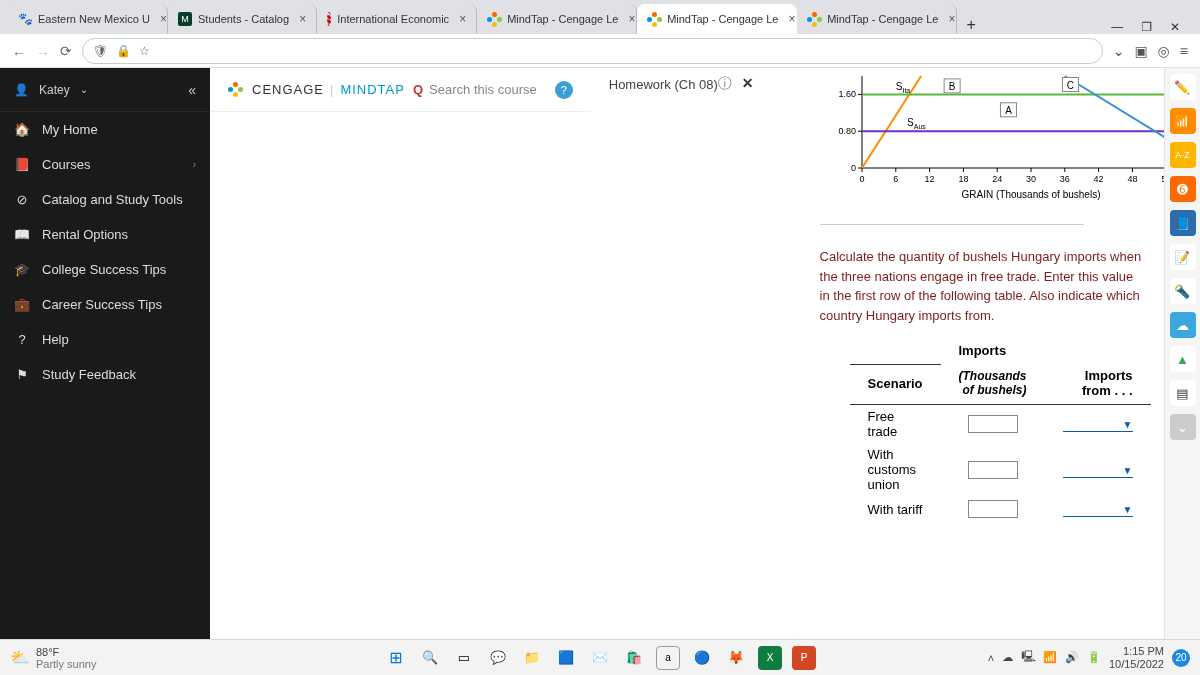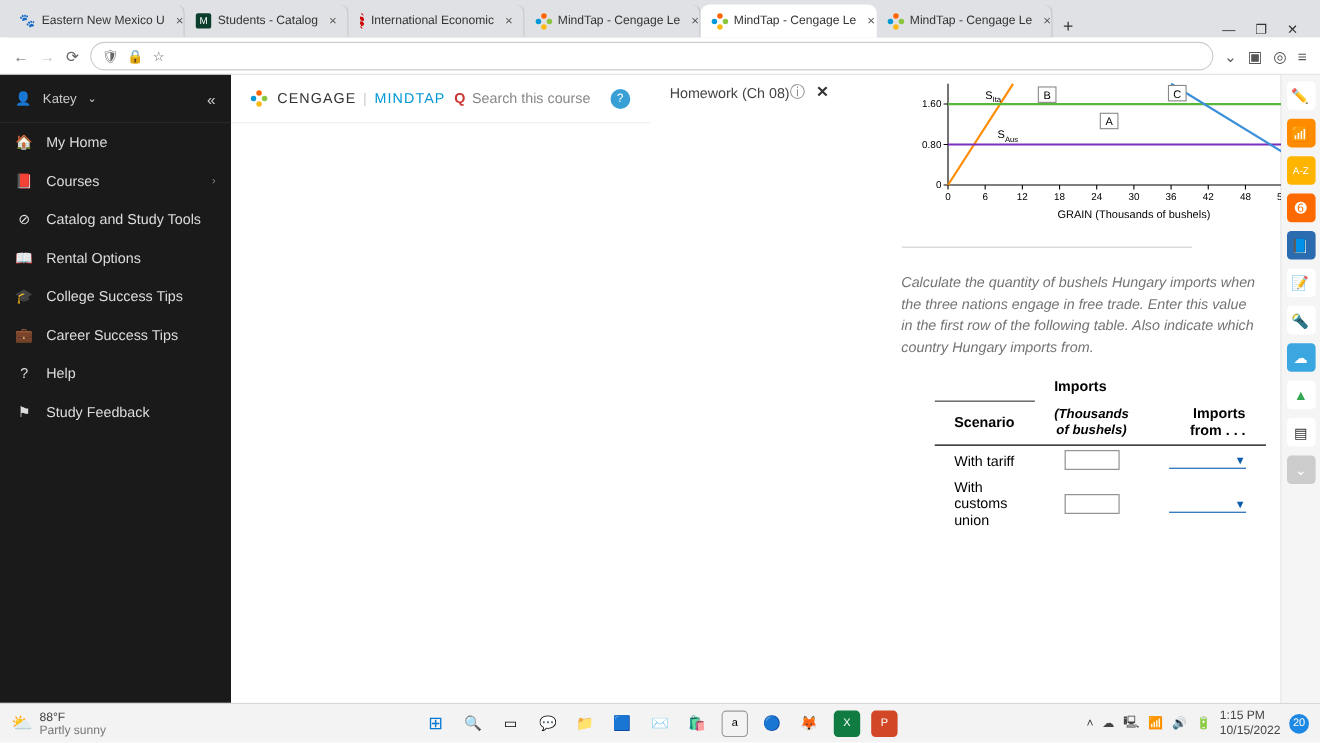--- a/index.html
+++ b/index.html
@@ -50,38 +50,38 @@
 .mainpane { flex: 1; padding: 4px 20px 12px 48px; overflow: auto; }
 .toolcol { width: 36px; background: #f5f5f5; display: flex; flex-direction: column; align-items: center; gap: 8px; padding-top: 6px; border-left: 1px solid #e5e5e5; }
 .tool { width: 26px; height: 26px; border-radius: 4px; display: flex; align-items: center; justify-content: center; font-size: 13px; color: #fff; }
 
 
 .chartwrap { position: relative; width: 390px; height: 130px; margin-left: 0px; }
 .chartwrap svg { position: absolute; left: 0; top: 0; }
 
 .separator { border: none; border-top: 1px solid #ccc; margin: 22px 60px 22px 0; }
 
-.instructions { font-style: italic; color: #737373; font-size: 13px; line-height: 1.5; margin-bottom: 14px; max-width: 900px; }
+.instructions { color: #7f1d1d; font-size: 13px; line-height: 1.5; margin-bottom: 14px; max-width: 900px; }
 
 .imtable { border-collapse: collapse; font-size: 13px; margin-left: 30px; }
 .imtable thead th { border-bottom: 1px solid #333; padding: 4px 18px 6px; font-weight: bold; text-align: right; }
 .imtable .colh2 { font-style: italic; font-size: 12px; font-weight: bold; }
 .imtable td { padding: 4px 18px; }
 .numin { width: 50px; height: 18px; border: 1px solid #888; }
 .ddcell { color: #0b5cab; border-bottom: 1px solid #0b5cab; display: inline-block; width: 70px; text-align: right; }
 .ddcell .tri { color: #0b5cab; font-size: 10px; }
 
 
 .taskbar { position: absolute; bottom: 0; left: 0; right: 0; height: 36px; background: #f3f3f3; border-top: 1px solid #d8d8d8; display: flex; align-items: center; padding: 0 10px; gap: 10px; font-size: 11px; }
 .weather { display: flex; align-items: center; gap: 6px; color: #444; }
 .weather .wicon { font-size: 16px; color: #f5b940; }
 .centerapps { position: absolute; left: 50%; transform: translateX(-50%); display: flex; gap: 10px; align-items: center; }
 .appico { width: 24px; height: 24px; border-radius: 4px; display: flex; align-items: center; justify-content: center; font-size: 13px; }
 .sysright { margin-left: auto; display: flex; align-items: center; gap: 8px; color: #444; }
-.clock { text-align: left; line-height: 1.1; font-size: 11px; }
+.clock { text-align: right; line-height: 1.1; font-size: 11px; }
 .notif { width: 18px; height: 18px; border-radius: 50%; background: #1e88e5; color: #fff; font-size: 10px; display: flex; align-items: center; justify-content: center; }
 
 .cenglogo { display: inline-flex; width: 16px; height: 16px; position: relative; }
 .cenglogo span { position: absolute; width: 5px; height: 5px; border-radius: 50%; }
 .cenglogo .d1 { top:0; left:5px; background:#f60; }
 .cenglogo .d2 { top:5px; left:0; background:#0097d6; }
 .cenglogo .d3 { top:5px; left:10px; background:#8cc63f; }
 .cenglogo .d4 { top:10px; left:5px; background:#fdb913; }
 
 </style>
@@ -285,32 +285,37 @@
 
         <table class="imtable">
           <thead>
             <tr>
               <th></th>
               <th style="text-align:left;border:none">Imports</th>
               <th style="border:none"></th>
             </tr>
             <tr>
               <th>Scenario</th>
-              <th class="colh2" style="text-align:center">(Thousands of bushels)</th>
+              <th class="colh2" style="">(Thousands of bushels)</th>
               <th>Imports from . . .</th>
             </tr>
           </thead>
           <tbody id="tablerows">
               <tr>
-                <td>With tariff</td>
+                <td>Free trade</td>
     <td style="text-align:center"><input class="numin" style=""></td>
     <td><span class="ddcell"><span class="tri">▼</span></span></td>
               </tr>
               <tr>
                 <td>With customs union</td>
+    <td style="text-align:center"><input class="numin" style=""></td>
+    <td><span class="ddcell"><span class="tri">▼</span></span></td>
+              </tr>
+              <tr>
+                <td>With tariff</td>
     <td style="text-align:center"><input class="numin" style=""></td>
     <td><span class="ddcell"><span class="tri">▼</span></span></td>
               </tr>
             </tbody>
         </table>
       </div>
 
       <div class="toolcol" id="toolcol">
           <div class="tool" style="background: rgb(255, 255, 255); color: rgb(51, 51, 51);">✏️</div>
           <div class="tool" style="background: rgb(255, 140, 0);">📶</div>

